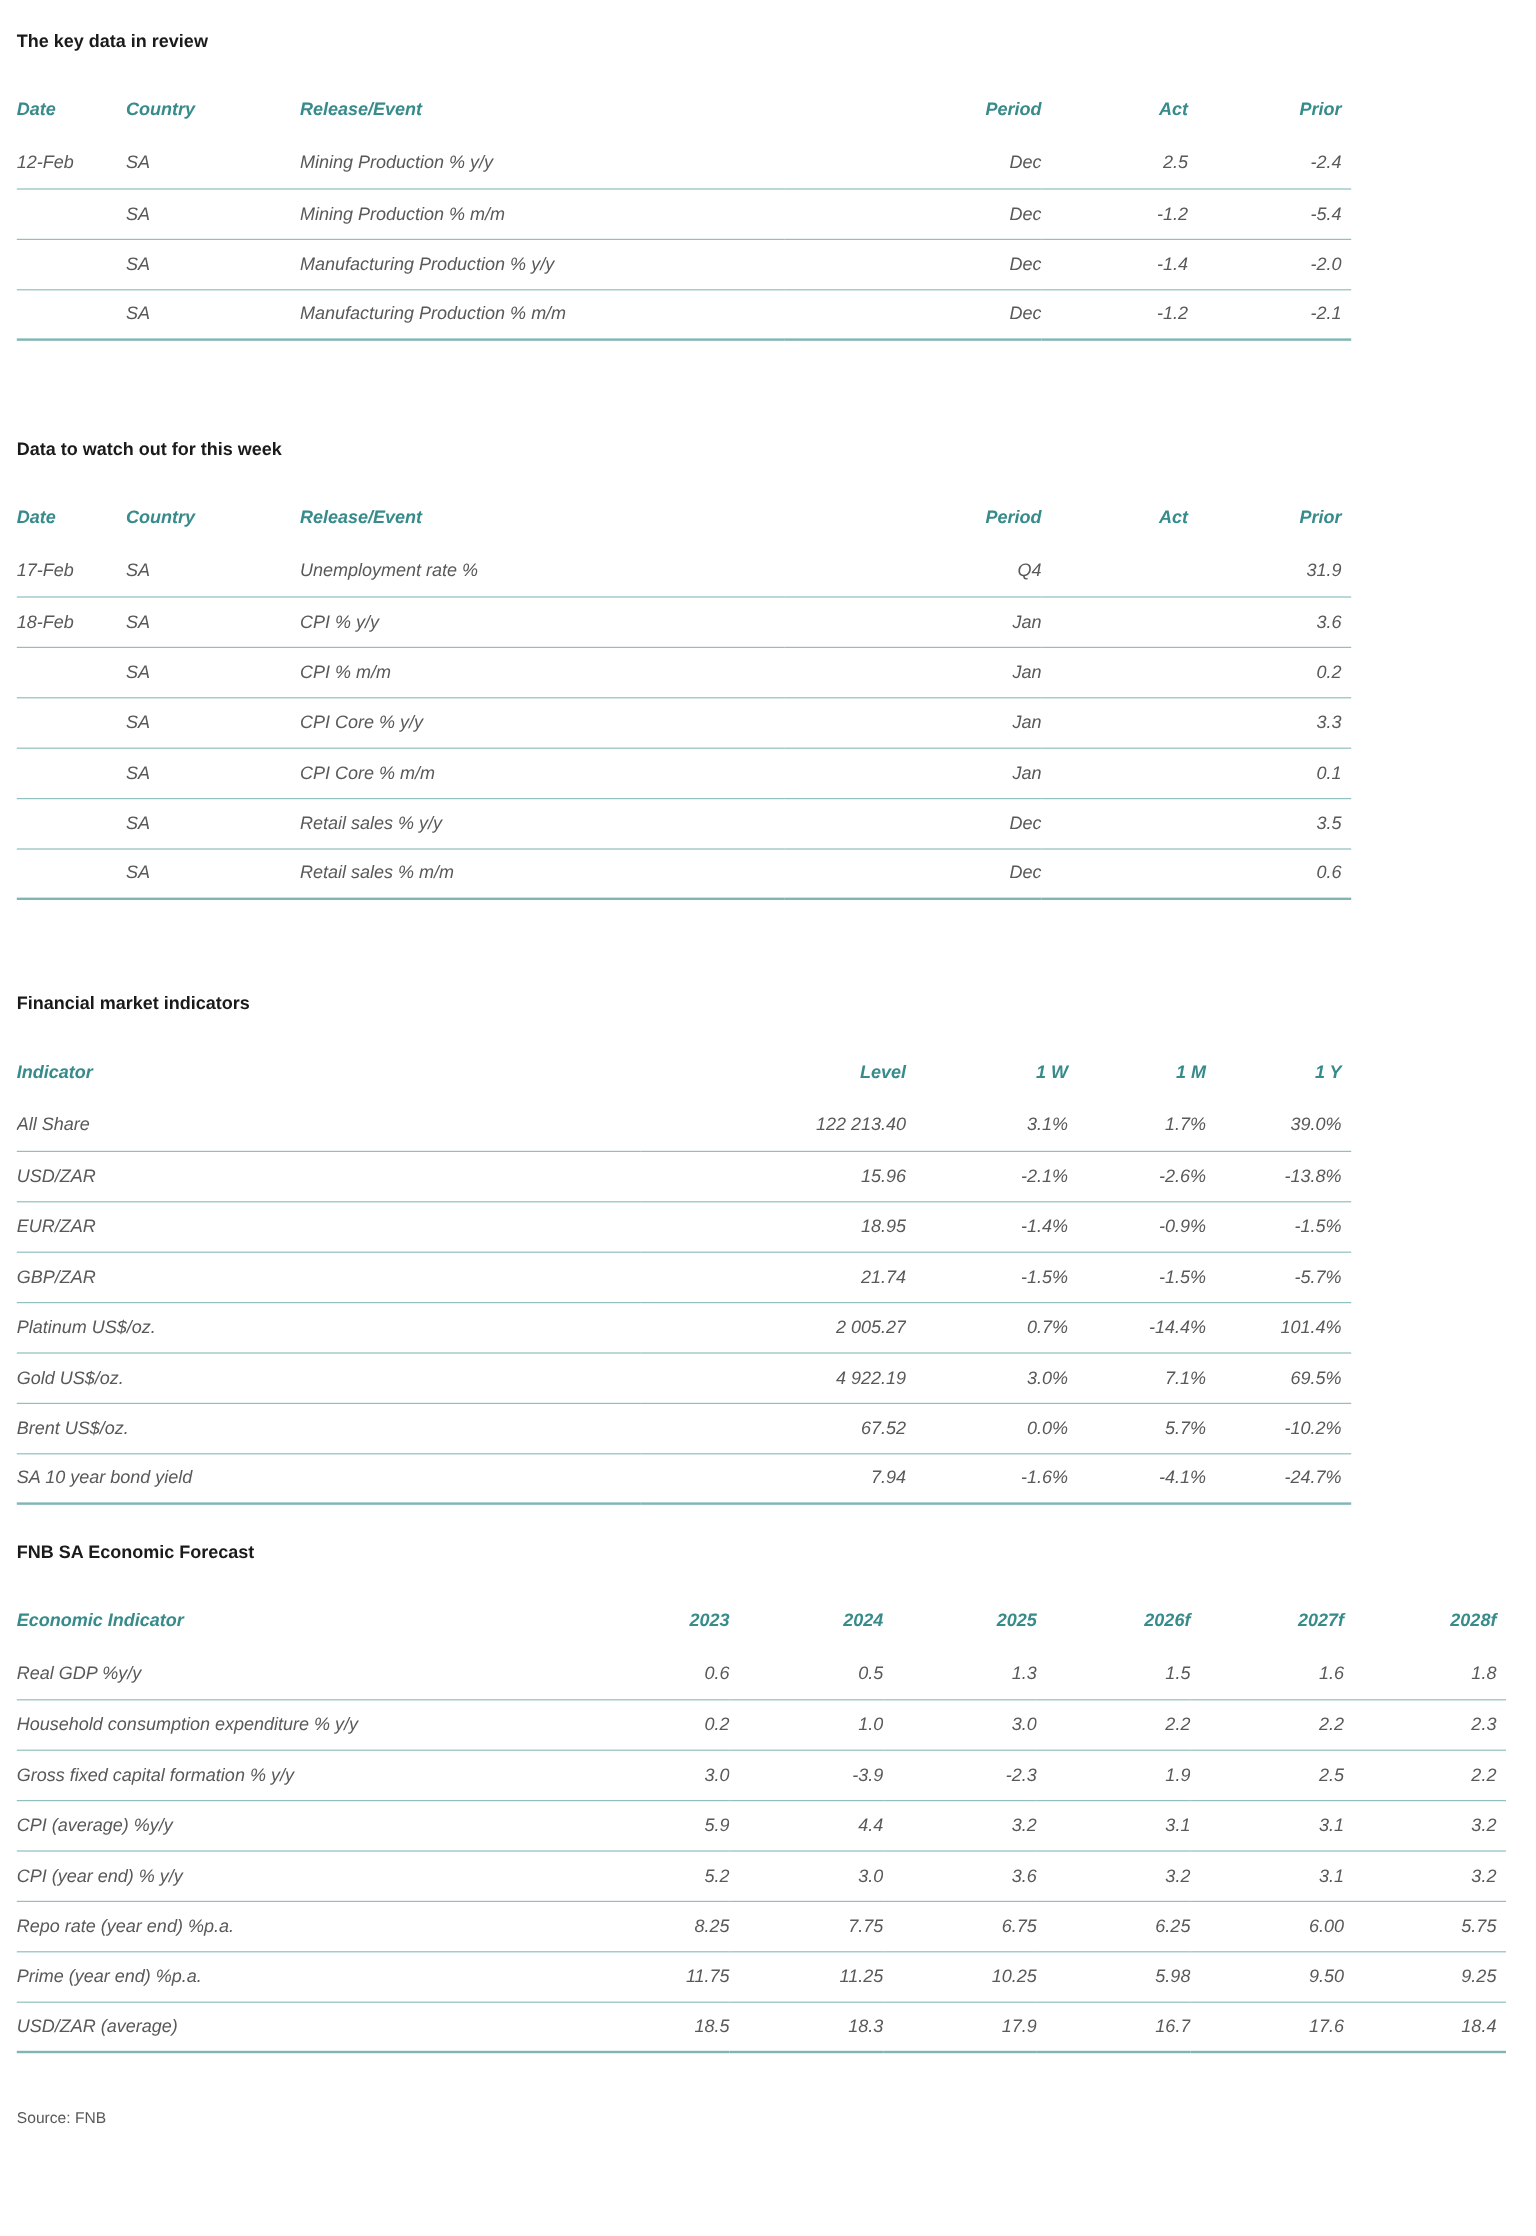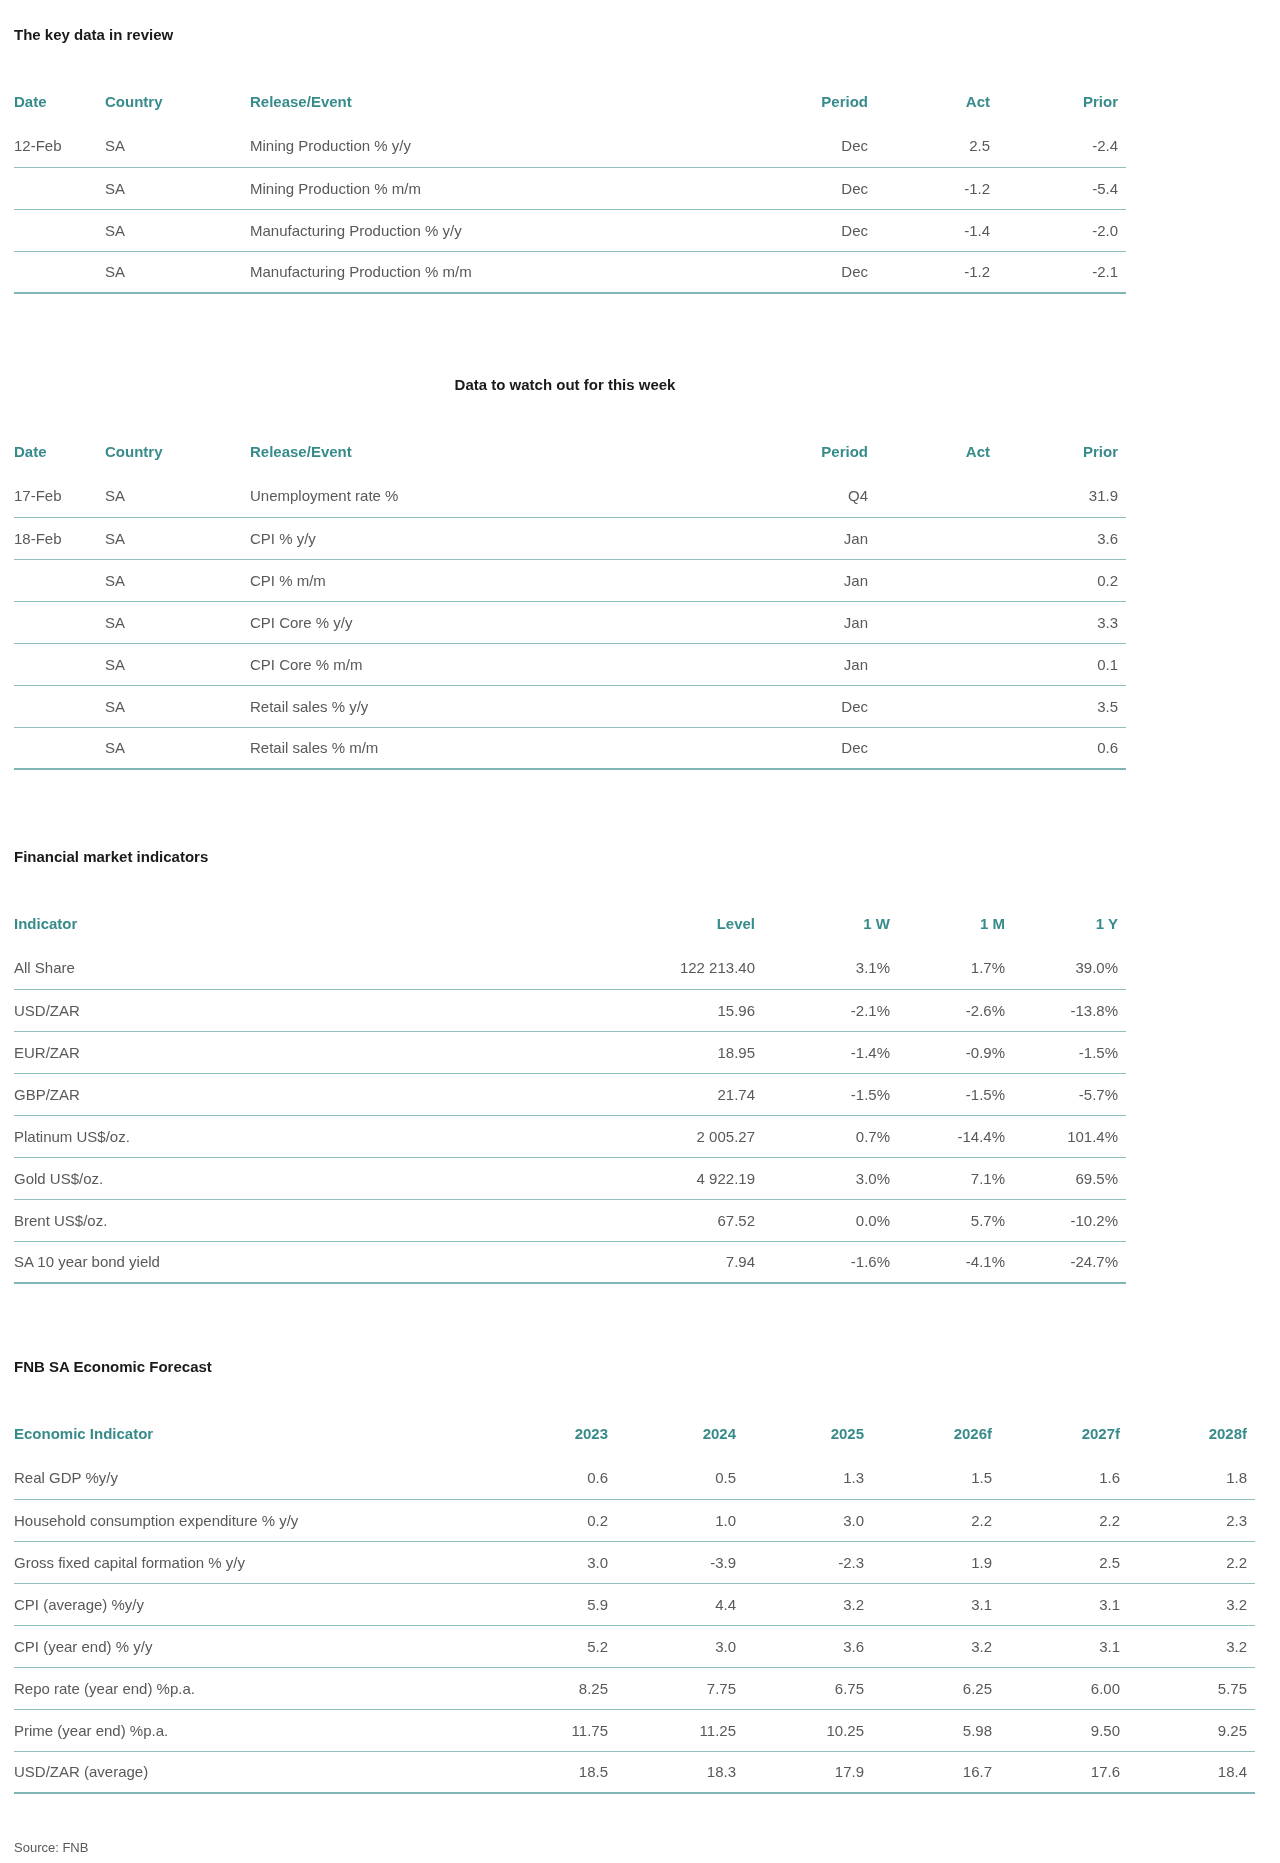--- a/index.html
+++ b/index.html
@@ -21,27 +21,28 @@
     min-height:1863px;
     padding:26px 0 51px 14px;
   }
   .section-title{
     font-size:15px;
     line-height:18px;
     font-weight:700;
     color:var(--title-text);
     margin:0;
   }
-  .st-gap-1{margin-top:82px;text-align:center;}
+  .st-gap-1{margin-top:82px;}
   .st-gap-2{margin-top:78px;}
-  .st-gap-3{margin-top:74px;}
+  .st-gap-3{margin-top:31px;}
   table.data-table{
     border-collapse:collapse;
     table-layout:fixed;
-    margin-top:48px;
+    margin-top:38px;
+    font-style:italic;
   }
   table.w-std{width:1112px;}
   table.w-wide{width:1241px;}
   th{
     color:var(--accent);
     font-size:15px;
     line-height:19px;
     font-weight:700;
     text-align:left;
     padding:0 0 14px 0;

